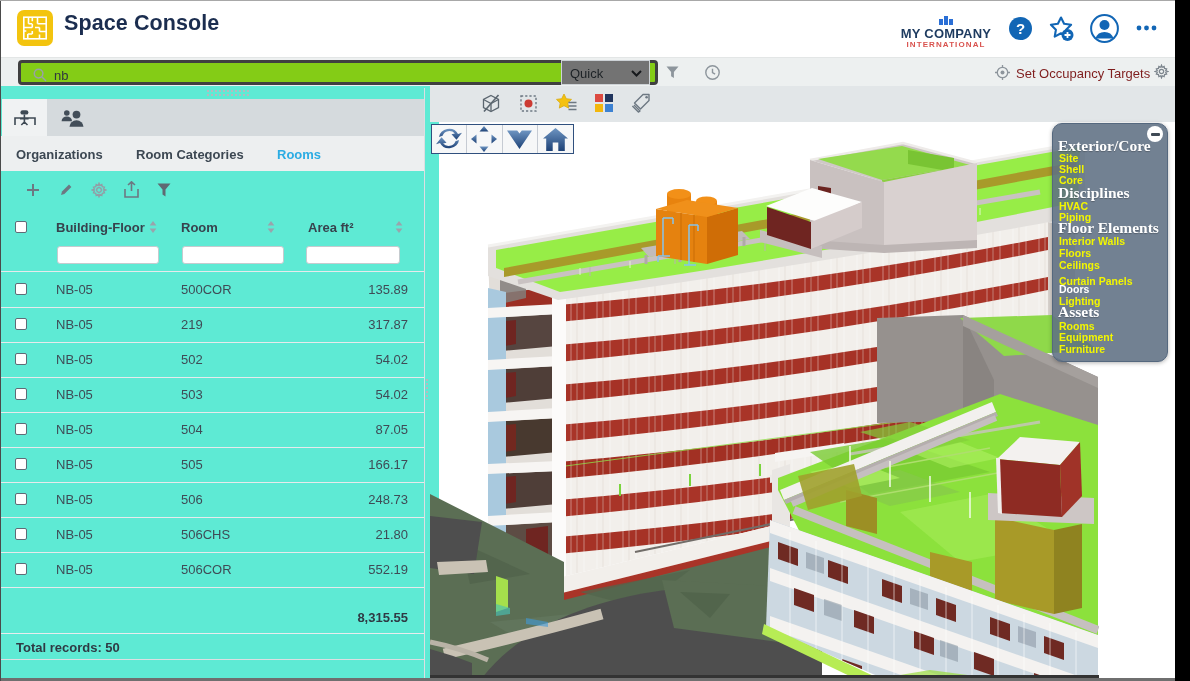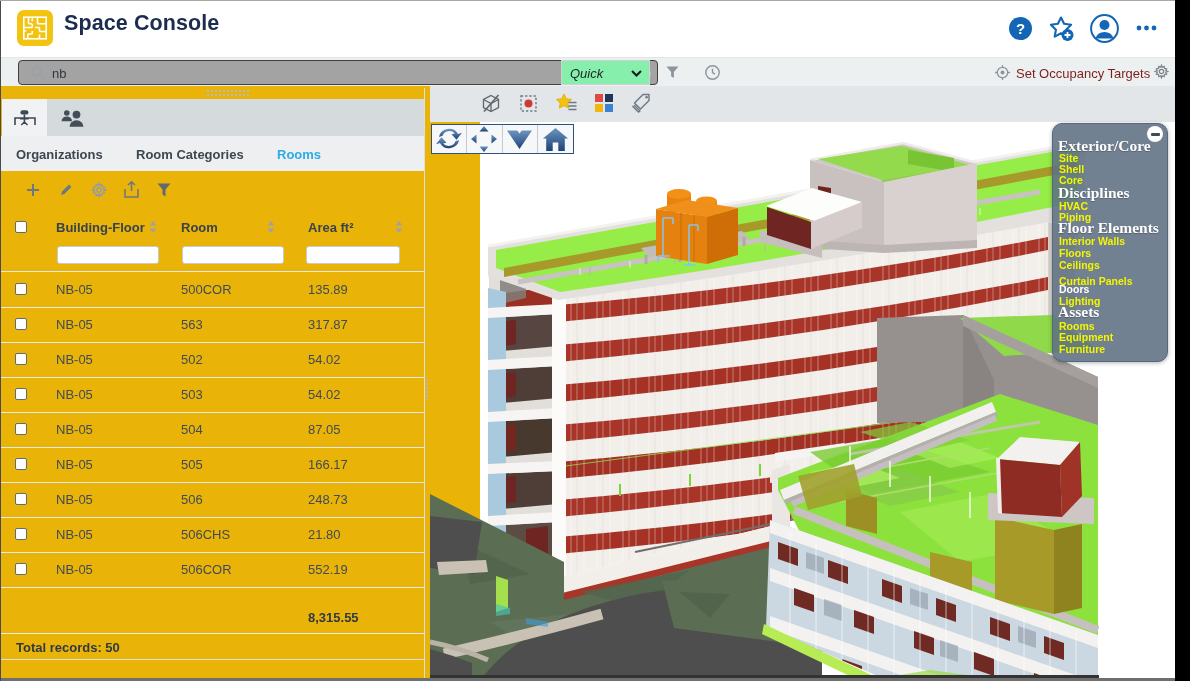--- a/index.html
+++ b/index.html
@@ -8,34 +8,34 @@
   .abs { position:absolute; }
   
   #header { position:absolute; left:0; top:0; width:1175px; height:57px; background:#fff; }
   #logo { position:absolute; left:17px; top:10px; width:36px; height:36px; background:#f3c40f; border-radius:7px; }
   #title { position:absolute; left:64px; top:1px; font-size:21.5px; font-weight:bold; color:#1b2d4f; letter-spacing:0.1px;margin-top:10px; }
   #mycompany { position:absolute; left:886px; top:11px; width:120px; text-align:center; white-space:nowrap; line-height:1; }
   #mycompany .l1 { font-size:13px; font-weight:bold; color:#1d3a5f; letter-spacing:0.2px; }
   #mycompany .l2 { font-size:8px; font-weight:bold; color:#d9534f; letter-spacing:1.1px; margin-top:1px; }
   
   #searchrow { position:absolute; left:0; top:57px; width:1175px; height:29px; background:#edf0f0; border-top:1px solid #e3e6e6; }
-  #searchbox { position:absolute; left:18px; top:2px; width:640px; height:25px; background:#a3a3a3; border:1px solid #404040; border-radius:4px; }
-  #quicksel { position:absolute; left:561px; top:2px; width:89px; height:25px; background:#86efac; border:1px solid #cdd2d6;font-style:italic; }
+  #searchbox { position:absolute; left:18px; top:2px; width:640px; height:25px; background:#84cc16; border:3px solid #404040; border-radius:4px; }
+  #quicksel { position:absolute; left:561px; top:2px; width:89px; height:25px; background:#737373; border:1px solid #cdd2d6; }
   #quicksel span { position:absolute; left:8px; top:5px; font-size:13px; color:#1d2226; }
   #sot { position:absolute; left:1016px; top:8px; font-size:13px; color:#7f1d1d; }
   
-  #leftpanel { position:absolute; left:0; top:86px; width:480px; height:592px; background:#eab308;padding-left:20px; }
+  #leftpanel { position:absolute; left:0; top:86px; width:439px; height:592px; background:#5eead4;padding-left:20px; }
   #tabbar { position:absolute; left:2px; top:13px; width:423px; height:37px; background:#d5dadd; }
   #tab1 { position:absolute; left:0; top:0; width:45px; height:37px; background:#f0f2f3; }
   #subtabs { position:absolute; left:0; top:50px; width:425px; height:35px; background:#edeff0; font-size:13px; font-weight:bold; color:#3c4752; }
   #subtabs span { position:absolute; top:11px; }
   
   .hdrtxt { position:absolute; font-size:13px; font-weight:bold; color:#37424d; }
   .cell { position:absolute; font-size:13px; color:#3f4b56; }
-  .num { text-align:left; }
+  .num { text-align:right; }
   .rowline { position:absolute; left:0; width:425px; height:1px; background:#e7eaec; }
   .cb { position:absolute; left:15px; width:12px; height:12px; border:1.6px solid #5f6b76; border-radius:2px; background:#fff; }
   .flt { position:absolute; height:18px; background:#fff; border:1px solid #c5cbcf; border-radius:3px; }
   
   #rtoolbar { position:absolute; left:430px; top:86px; width:745px; height:36px; background:#e2e6e8; }
   #navbox { position:absolute; left:431px; top:124px; width:143px; height:30px; background:#f6f7f8; border:1px solid #30507e; display:flex; }
   #navbox .nb { width:35.25px; height:28px; border-right:1px solid #c6cbd3; display:flex; align-items:center; justify-content:center; }
   #navbox .nb:last-child { border-right:none; }
   #blackstrip { position:absolute; left:1175px; top:0; width:15px; height:681px; background:#000; }
   #bottomstrip { position:absolute; left:0; top:678px; width:1175px; height:3px; background:#6f6f6f; }
@@ -52,20 +52,31 @@
 <div id="header">
   <div id="logo">
     <svg width="36" height="36" viewBox="0 0 36 36">
       <g stroke="#fff" stroke-width="1.6" fill="none">
         <rect x="6.8" y="7.2" width="22.4" height="21.6"></rect>
         <path d="M6.8 17.5 h8.5 M18 17.5 h4.5 M15.3 7.2 v4 M15.3 14 v3.5 M11.5 7.2 v6.5 M11.5 13.7 h3.8 M20.5 7.2 v6.5 M20.5 13.7 h8.7 M22.5 17.5 v4 M22.5 21.5 h6.7 M22.5 24.5 v4.3 M15.3 21 v3 M10.8 24 h4.5 M10.8 24 v4.8 M6.8 21 h2.5"></path>
       </g>
     </svg>
   </div>
   <div id="title">Space Console</div>
+  <div id="mycompany">
+    <svg width="22" height="9" viewBox="0 0 22 9" style="margin-bottom:-1px;">
+        <g fill="#2a6fd6">
+          <rect x="4" y="3" width="4" height="6"></rect>
+          <rect x="9" y="0" width="4" height="9"></rect>
+          <rect x="14" y="3" width="4" height="6"></rect>
+        </g>
+      </svg>
+    <div class="l1">MY COMPANY</div>
+    <div class="l2">INTERNATIONAL</div>
+  </div>
 
   <svg class="abs" style="left:1009px; top:17px;" width="23" height="23" viewBox="0 0 23 23">
     <circle cx="11.5" cy="11.5" r="11.5" fill="#1266b5"></circle>
     <text x="11.5" y="16.5" font-size="15" font-weight="bold" fill="#fff" text-anchor="middle" font-family="Liberation Sans">?</text>
   </svg>
 
   <svg class="abs" style="left:1048px; top:15px;" width="27" height="27" viewBox="0 0 27 27">
     <path d="M13 2.5 l3.1 6.3 7 1 -5 4.9 1.2 6.9 -6.3-3.3 -6.3 3.3 1.2-6.9 -5-4.9 7-1 z" fill="none" stroke="#1266b5" stroke-width="2.1" stroke-linejoin="round"></path>
     <circle cx="19.5" cy="20" r="6" fill="#1266b5"></circle>
     <path d="M19.5 17 v6 M16.5 20 h6" stroke="#fff" stroke-width="1.8"></path>
@@ -195,21 +206,21 @@
   <div class="rowline" style="top:185px;"></div>
 
   <div id="rows">
       <div class="cb" style="top:197px;"></div>
       <div class="cell" style="left:56px; top:196px;">NB-05</div>
       <div class="cell" style="left:181px; top:196px;">500COR</div>
       <div class="cell num" style="left:308px; top:196px; width:100px;">135.89</div>
       <div class="rowline" style="top:221px;"></div>
   <div class="cb" style="top:232px;"></div>
       <div class="cell" style="left:56px; top:231px;">NB-05</div>
-      <div class="cell" style="left:181px; top:231px;">563</div>
+      <div class="cell" style="left:181px; top:231px;">219</div>
       <div class="cell num" style="left:308px; top:231px; width:100px;">317.87</div>
       <div class="rowline" style="top:256px;"></div>
   <div class="cb" style="top:267px;"></div>
       <div class="cell" style="left:56px; top:266px;">NB-05</div>
       <div class="cell" style="left:181px; top:266px;">502</div>
       <div class="cell num" style="left:308px; top:266px; width:100px;">54.02</div>
       <div class="rowline" style="top:291px;"></div>
   <div class="cb" style="top:302px;"></div>
       <div class="cell" style="left:56px; top:301px;">NB-05</div>
       <div class="cell" style="left:181px; top:301px;">503</div>

